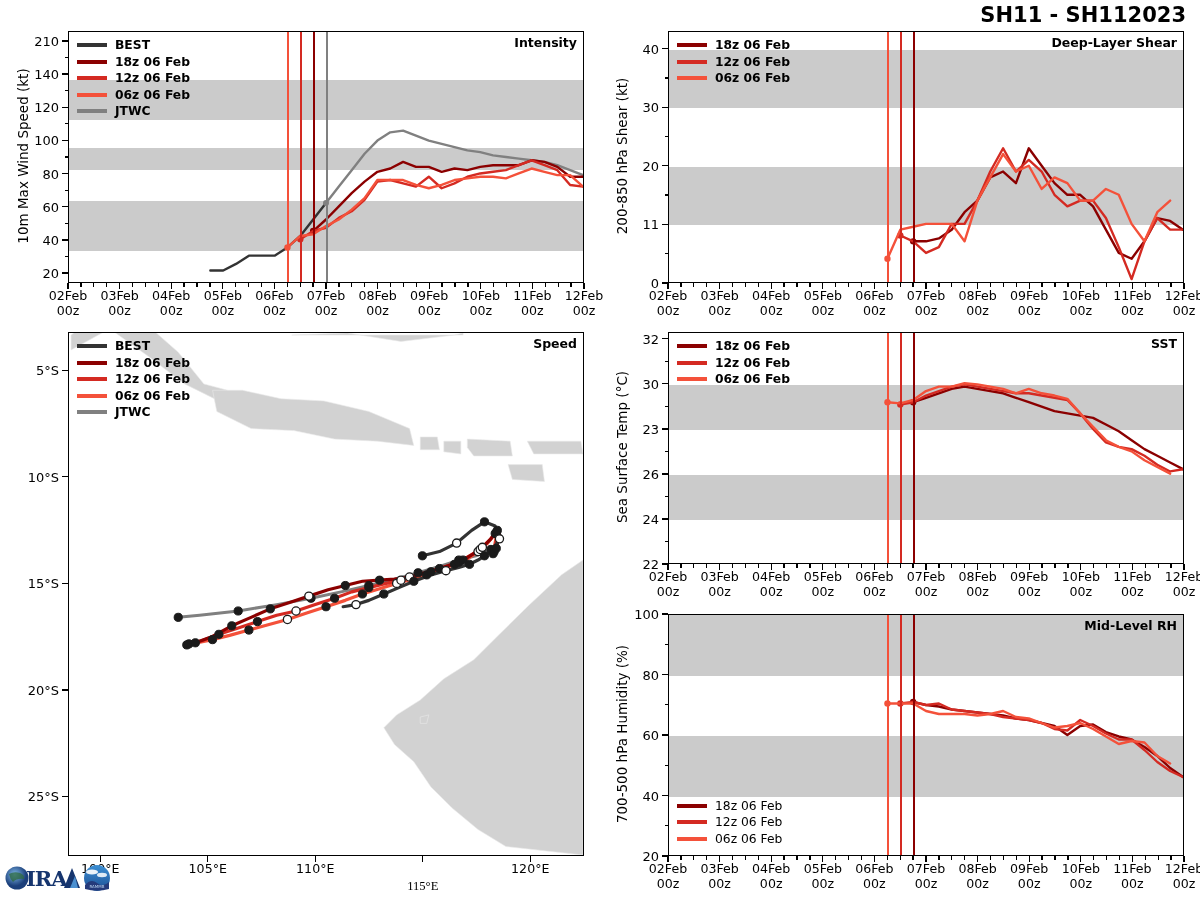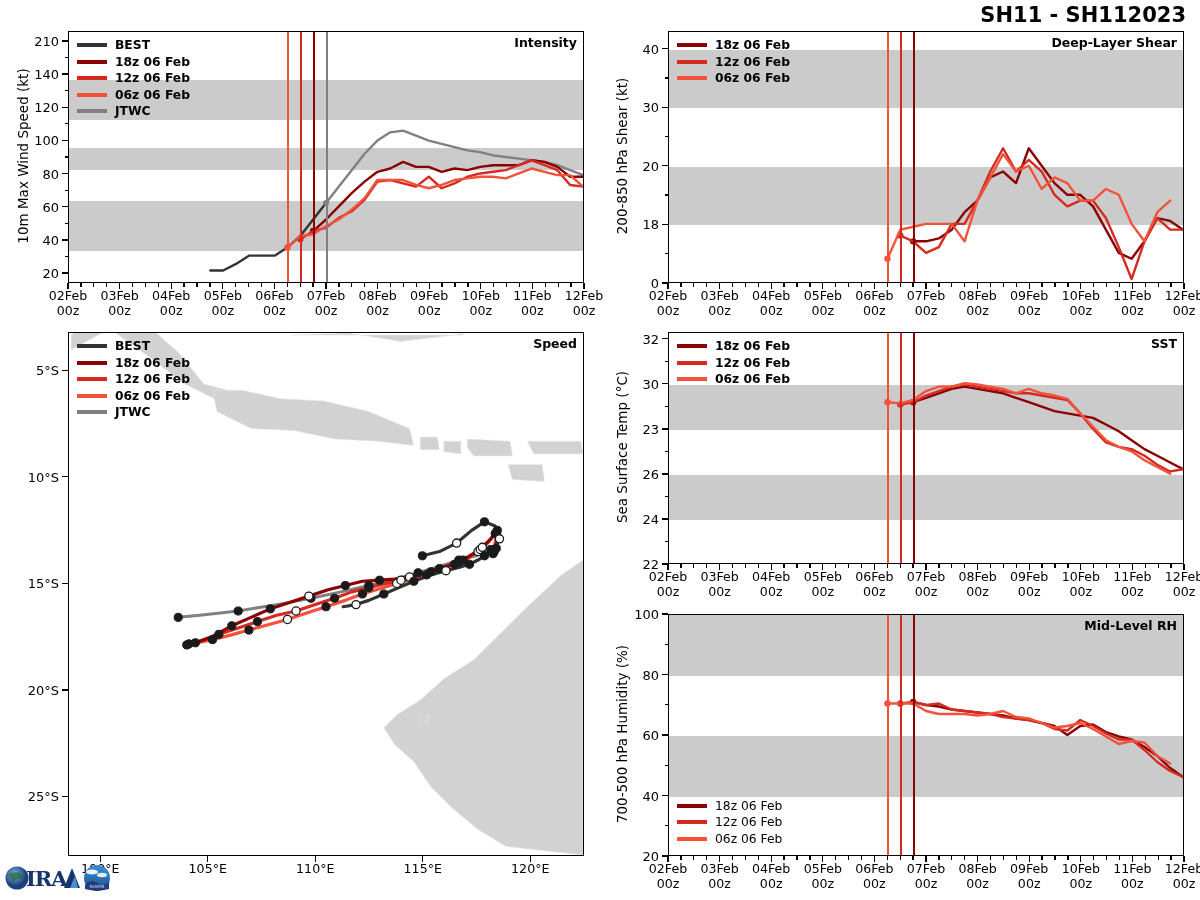--- a/index.html
+++ b/index.html
@@ -357,21 +357,21 @@
         </div>
         <div class="xtickmark" style="left: 31.6px; top: 524px; height: 6px;"></div>
         <div class="xtick" style="left: 139.75px; top: 529px;">
           <span>105°E</span>
         </div>
         <div class="xtickmark" style="left: 139.1px; top: 524px; height: 6px;"></div>
         <div class="xtick" style="left: 247.25px; top: 529px;">
           <span>110°E</span>
         </div>
         <div class="xtickmark" style="left: 246.6px; top: 524px; height: 6px;"></div>
-        <div class="xtick" style="left: 354.75px; top: 529px;">
+        <div class="xtick" style="left: 354.75px; top: 547px; font-family: Liberation Serif, serif;">
           <span>115°E</span>
         </div>
         <div class="xtickmark" style="left: 354.1px; top: 524px; height: 6px;"></div>
         <div class="xtick" style="left: 462.25px; top: 529px;">
           <span>120°E</span>
         </div>
         <div class="xtickmark" style="left: 461.6px; top: 524px; height: 6px;"></div>
       </div>
   </div>
 
@@ -406,21 +406,21 @@
         </div>
         <div class="leg-row">
           <span class="leg-swatch" style="background:#F4513A"></span>
           <span class="leg-text">06z 06 Feb</span>
         </div>
       </div>
     </div>
     <div class="axis-y">
         <div class="ytick" style="top: 252px; right: 525px; width: 60px;">0</div>
         <div class="ytickmark" style="top: 251.35px; left: -6px;"></div>
-        <div class="ytick" style="top: 193.395px; right: 525px; width: 60px;">18</div>
+        <div class="ytick" style="top: 193.395px; right: 525px; width: 60px;">11</div>
         <div class="ytickmark" style="top: 192.745px; left: -6px;"></div>
         <div class="ytick" style="top: 134.791px; right: 525px; width: 60px;">20</div>
         <div class="ytickmark" style="top: 134.141px; left: -6px;"></div>
         <div class="ytick" style="top: 76.186px; right: 525px; width: 60px;">30</div>
         <div class="ytickmark" style="top: 75.536px; left: -6px;"></div>
         <div class="ytick" style="top: 17.5814px; right: 525px; width: 60px;">40</div>
         <div class="ytickmark" style="top: 16.9314px; left: -6px;"></div>
         <div class="ytickmark" style="top: 222.048px; left: -3.5px; width: 3.5px;"></div>
         <div class="ytickmark" style="top: 163.443px; left: -3.5px; width: 3.5px;"></div>
         <div class="ytickmark" style="top: 104.838px; left: -3.5px; width: 3.5px;"></div>

